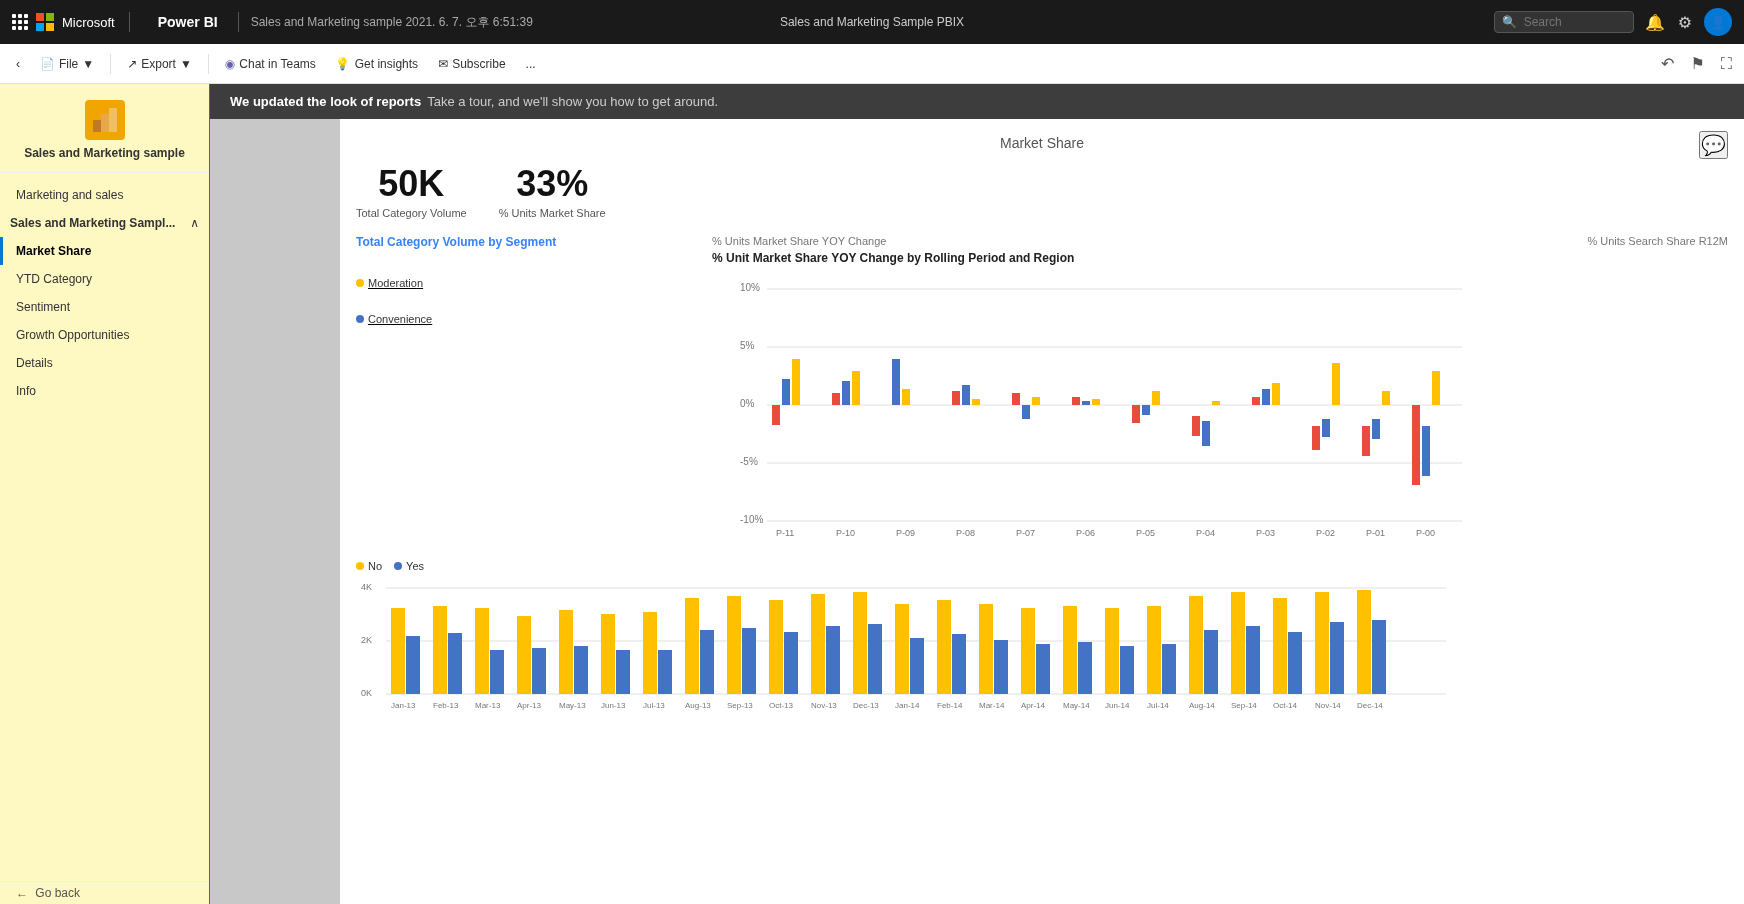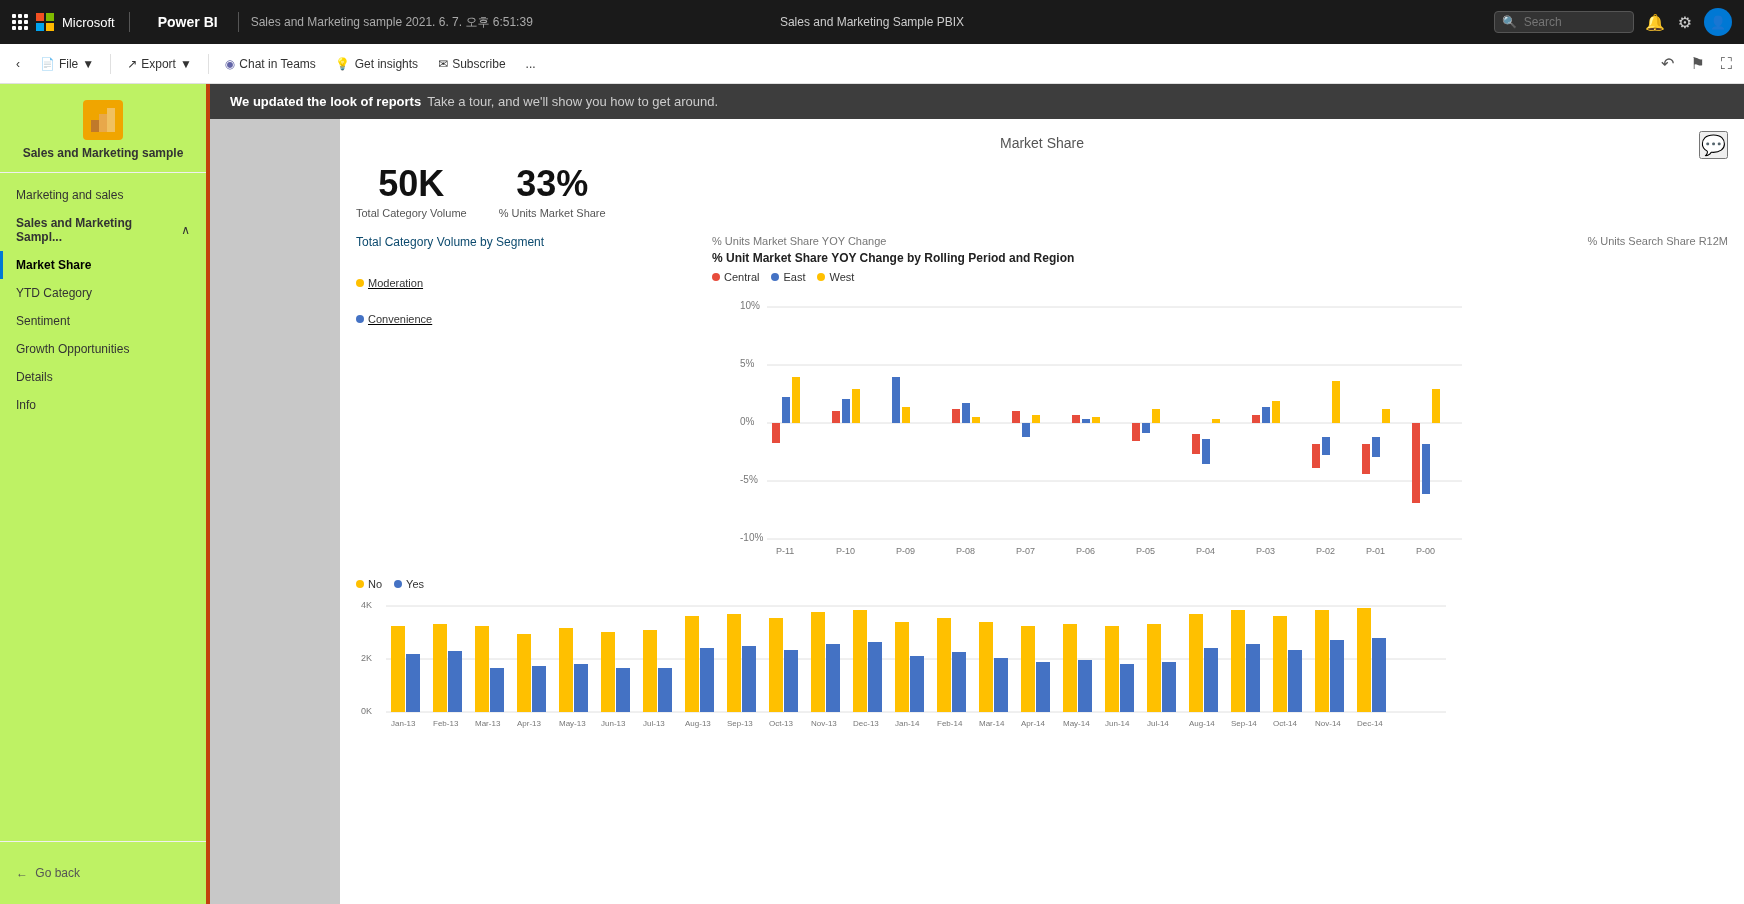--- a/index.html
+++ b/index.html
@@ -42,34 +42,34 @@
     }
     .toolbar-sep { width: 1px; height: 20px; background: #e0e0e0; margin: 0 4px; }
     .toolbar-right { margin-left: auto; display: flex; align-items: center; gap: 8px; }
     .toolbar-icon-btn { border: none; background: transparent; cursor: pointer; color: #555; font-size: 16px; padding: 4px; }
 
     
     .layout { display: flex; height: calc(904px - 84px); }
 
     
     .sidebar {
-      width: 210px; background: #bef264; border-right: 4px solid #c2410c;
+      width: 210px; background: #fef9c3; border-right: 1px solid #c2410c;
       display: flex; flex-direction: column; flex-shrink: 0;
     }
     .sidebar-logo { display: flex; flex-direction: column; align-items: center; padding: 16px 8px 12px; border-bottom: 1px solid #f0f0f0; }
     .sidebar-logo-icon { width: 40px; height: 40px; background: #f0a500; border-radius: 4px; display: flex; align-items: center; justify-content: center; margin-bottom: 6px; }
     .sidebar-logo-text { font-size: 12px; font-weight: 600; text-align: center; color: #333; }
     .sidebar-section { padding: 8px 0; }
     .sidebar-item {
       padding: 7px 16px; cursor: pointer; color: #333; font-size: 12px;
       display: flex; align-items: center;
     }
     .sidebar-item.active { color: #000; font-weight: 600; border-left: 3px solid #0078d4; padding-left: 13px; }
-    .sidebar-collapse-btn { display: flex; align-items: center; gap: 8px; padding: 7px 16px; cursor: pointer; color: #333; font-size: 12px; }
-    .sidebar-footer { margin-top: auto; padding: 24px 16px; cursor: pointer; color: #555; font-size: 12px; border-top: 1px solid #f0f0f0; }
+    .sidebar-collapse-btn { display: flex; align-items: center; gap: 8px; padding: 7px 10px; cursor: pointer; color: #333; font-size: 12px; }
+    .sidebar-footer { margin-top: auto; padding: 4px 16px; cursor: pointer; color: #555; font-size: 12px; border-top: 1px solid #f0f0f0; }
 
     
     .main-content { flex: 1; display: flex; flex-direction: column; overflow: hidden; }
 
     
     .banner {
       background: #3d3d3d; color: #fff; padding: 10px 20px; font-size: 13px;
       display: flex; align-items: center; gap: 6px;
     }
     .banner strong { font-weight: 600; }
@@ -92,21 +92,21 @@
     .kpi-value { font-size: 36px; font-weight: 700; color: #111; }
     .kpi-label { font-size: 11px; color: #555; margin-top: 2px; }
 
     
     .charts-section { display: flex; gap: 16px; }
     .left-charts { width: 340px; flex-shrink: 0; }
     .right-charts { flex: 1; }
 
     
     .donut-container { margin-bottom: 16px; }
-    .chart-title { font-size: 12px; font-weight: 400; color: #0c4a6e; margin-bottom: 8px; }
+    .chart-title { font-size: 12px; font-weight: 700; color: #3b82f6; margin-bottom: 8px; }
     .donut-label-wrap { display: flex; gap: 16px; align-items: flex-start; }
     .legend-item { display: flex; align-items: center; gap: 4px; font-size: 11px; color: #333; }
     .legend-dot { width: 8px; height: 8px; border-radius: 50%; flex-shrink: 0; }
     .bar-chart-title { font-size: 12px; font-weight: 700; color: #222; margin-bottom: 6px; }
     .bar-chart-legend { display: flex; gap: 12px; margin-bottom: 6px; }
 
     
     .bottom-chart { margin-top: 16px; }
 
     svg text { font-family: 'Segoe UI', Arial, sans-serif; }
@@ -277,34 +277,20 @@
               </div>
             </div>
           </div>
 
           <div class="right-charts">
             <div class="yoy-header">
               <span style="font-size:11px;color:#777;">% Units Market Share YOY Change</span>
               <span style="font-size:11px;color:#777;margin-left:auto;">% Units Search Share R12M</span>
             </div>
             <div class="bar-chart-title">% Unit Market Share YOY Change by Rolling Period and Region</div>
-            <div class="bar-chart-legend">
-              <div class="legend-item">
-                <div class="legend-dot" style="background:#e74c3c;"></div>
-                <span>Central</span>
-              </div>
-              <div class="legend-item">
-                <div class="legend-dot" style="background:#4472c4;"></div>
-                <span>East</span>
-              </div>
-              <div class="legend-item">
-                <div class="legend-dot" style="background:#ffc000;"></div>
-                <span>West</span>
-              </div>
-            </div>
             
             <svg width="760" height="270">
 
               <text x="28" y="20" font-size="10" fill="#777">10%</text>
               <text x="28" y="78" font-size="10" fill="#777">5%</text>
               <text x="28" y="136" font-size="10" fill="#777">0%</text>
               <text x="28" y="194" font-size="10" fill="#777">-5%</text>
               <text x="28" y="252" font-size="10" fill="#777">-10%</text>
 
               <line x1="55" y1="18" x2="750" y2="18" stroke="#e0e0e0" stroke-width="1"></line>

